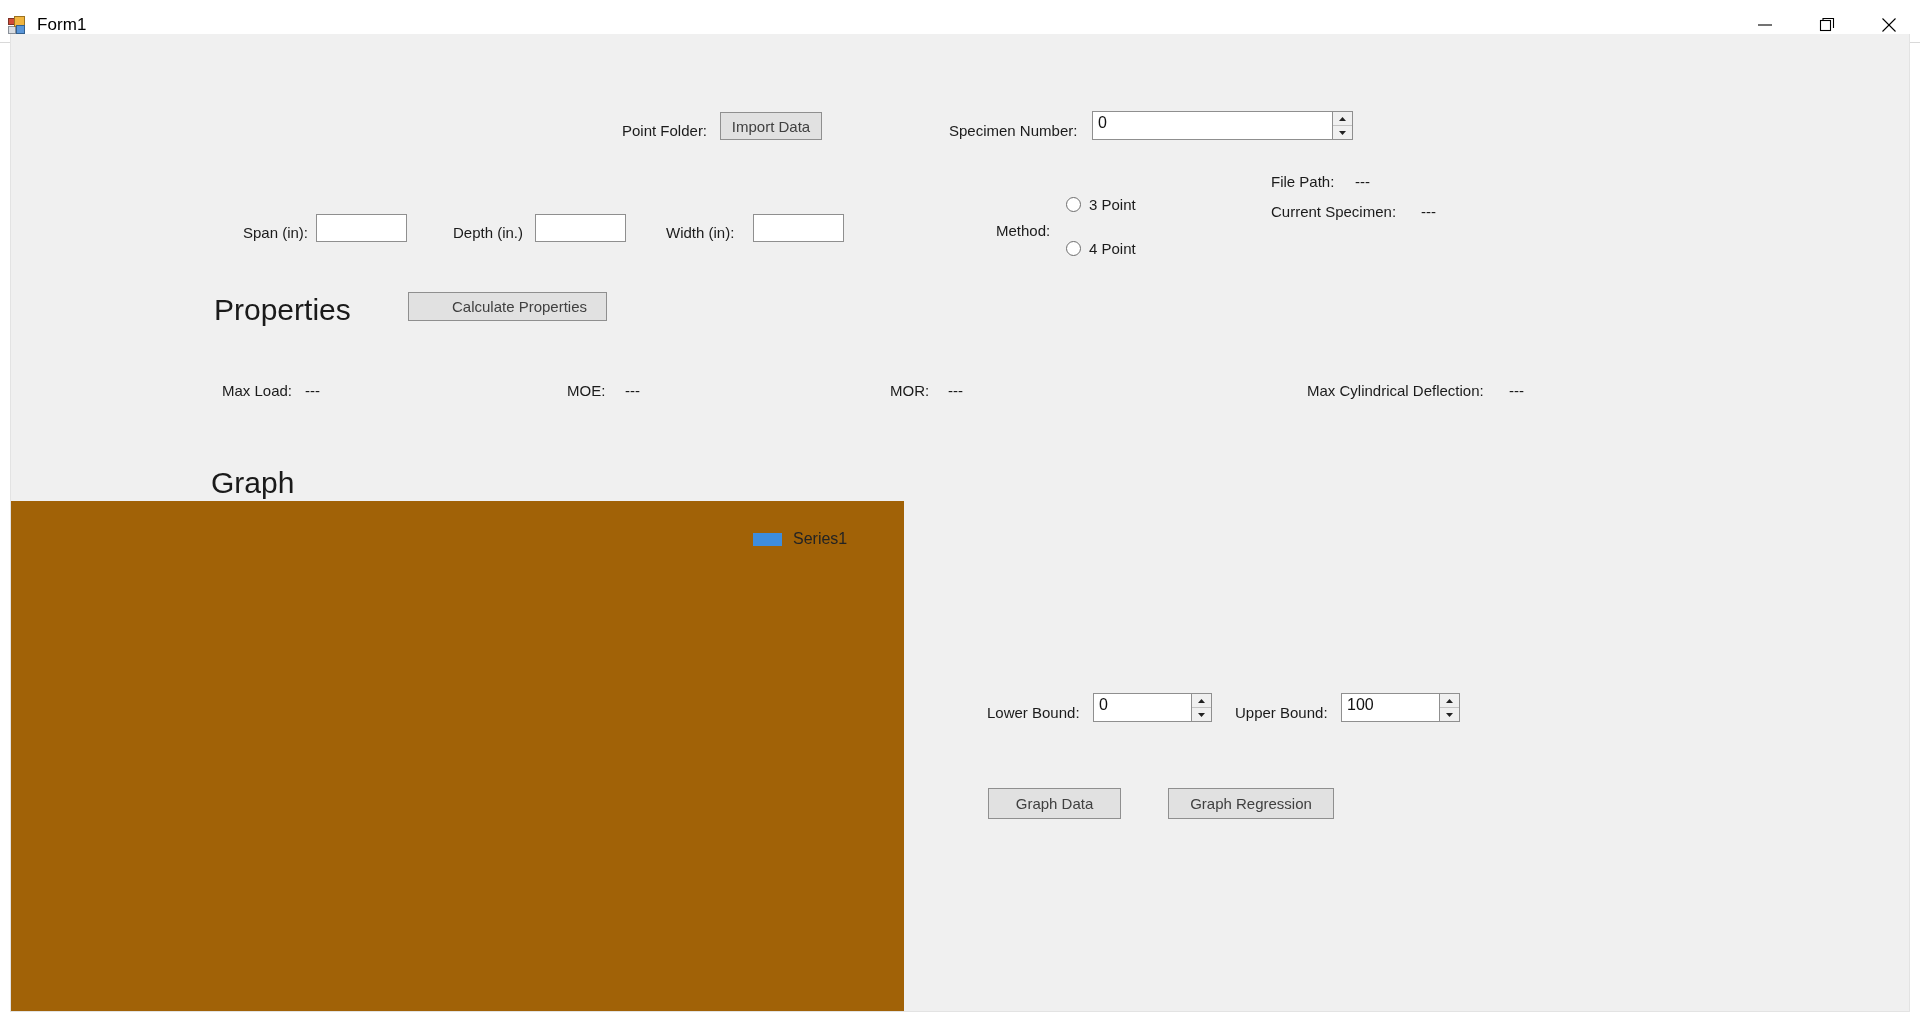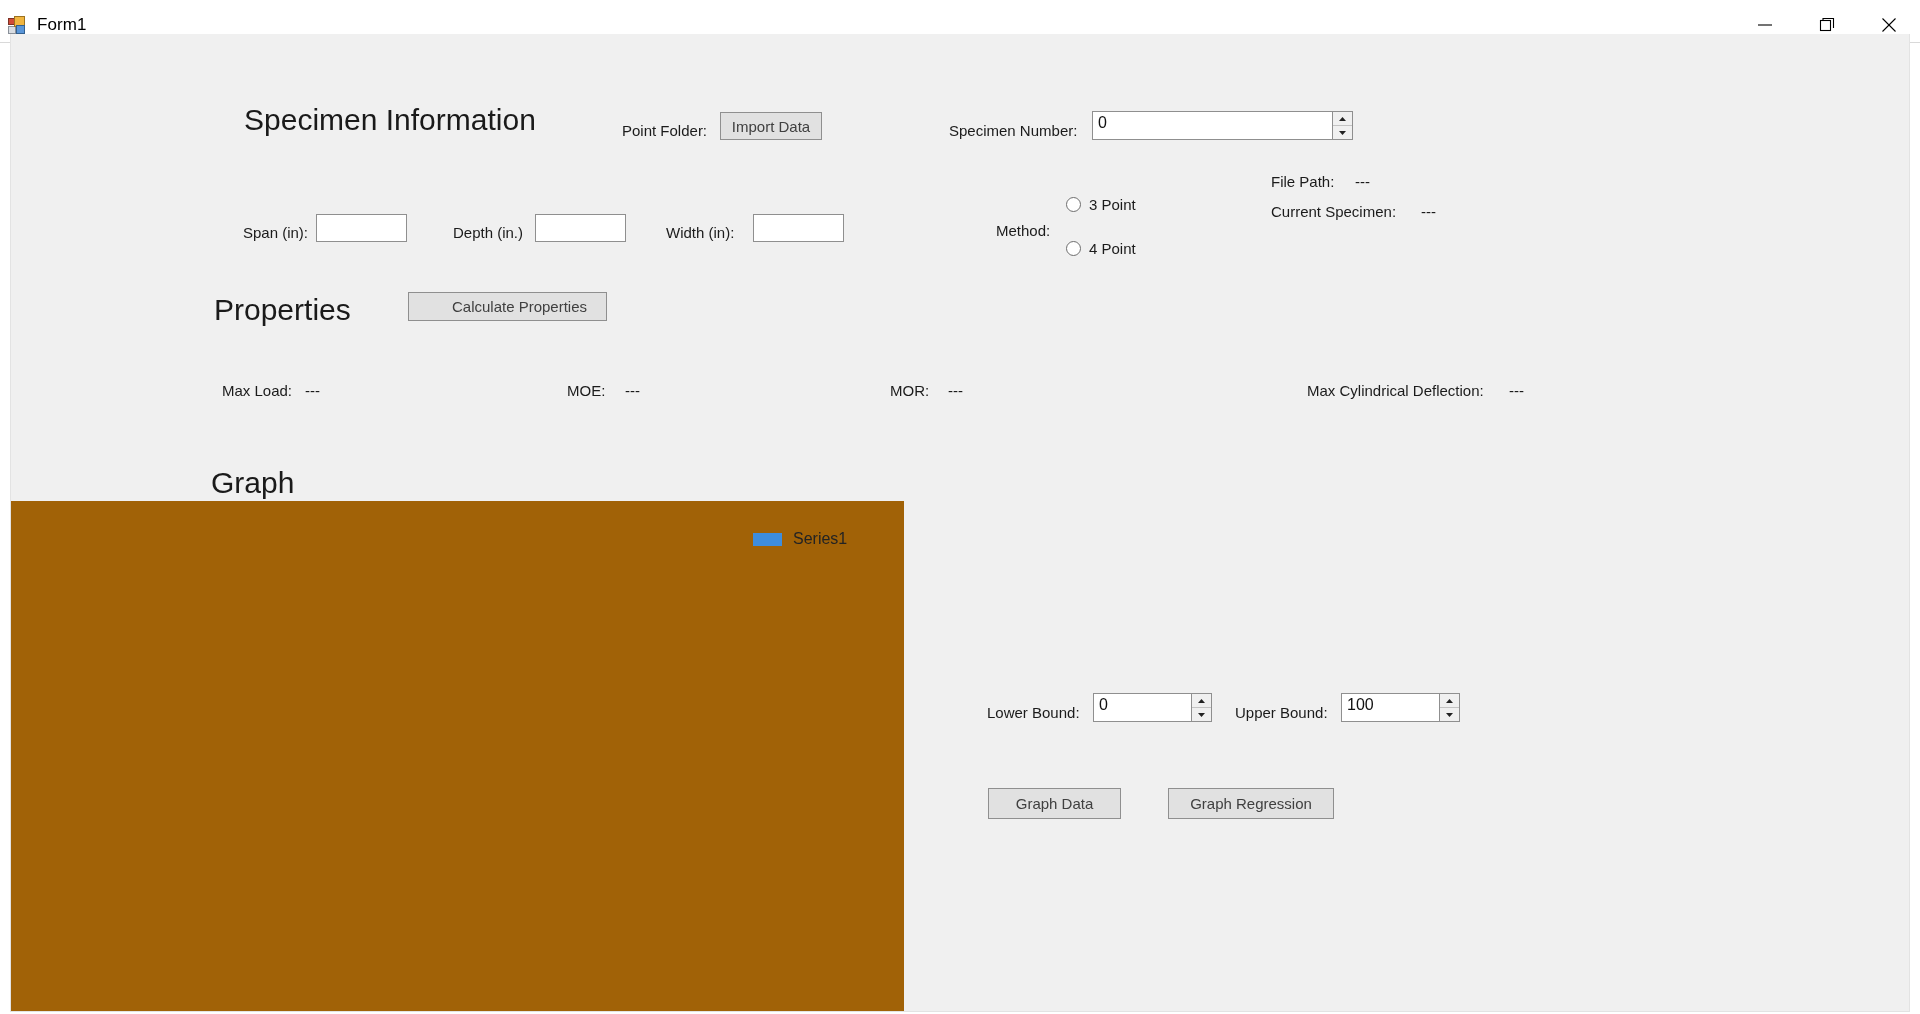--- a/index.html
+++ b/index.html
@@ -249,21 +249,20 @@
           <line x1="17.5" y1="4.5" x2="4.5" y2="17.5" stroke="#000" stroke-width="1.1"></line>
         </svg>
       </span>
     </div>
   </div>
 </div>
 
 <div id="form-client">
 
 
-  <div class="section-heading" id="heading-specimen">Specimen Information</div>
 
   <div class="lbl" style="left:611px; top:88px;">Point Folder:</div>
 
   <button class="wbtn" style="left:709px; top:78px; width:102px; height:28px;">Import Data</button>
 
   <div class="lbl" style="left:938px; top:88px;">Specimen Number:</div>
 
   <div class="nud" style="left:1081px; top:77px; width:261px; height:29px;">
     <div class="nud-value">0</div>
     <div class="nud-spin">

